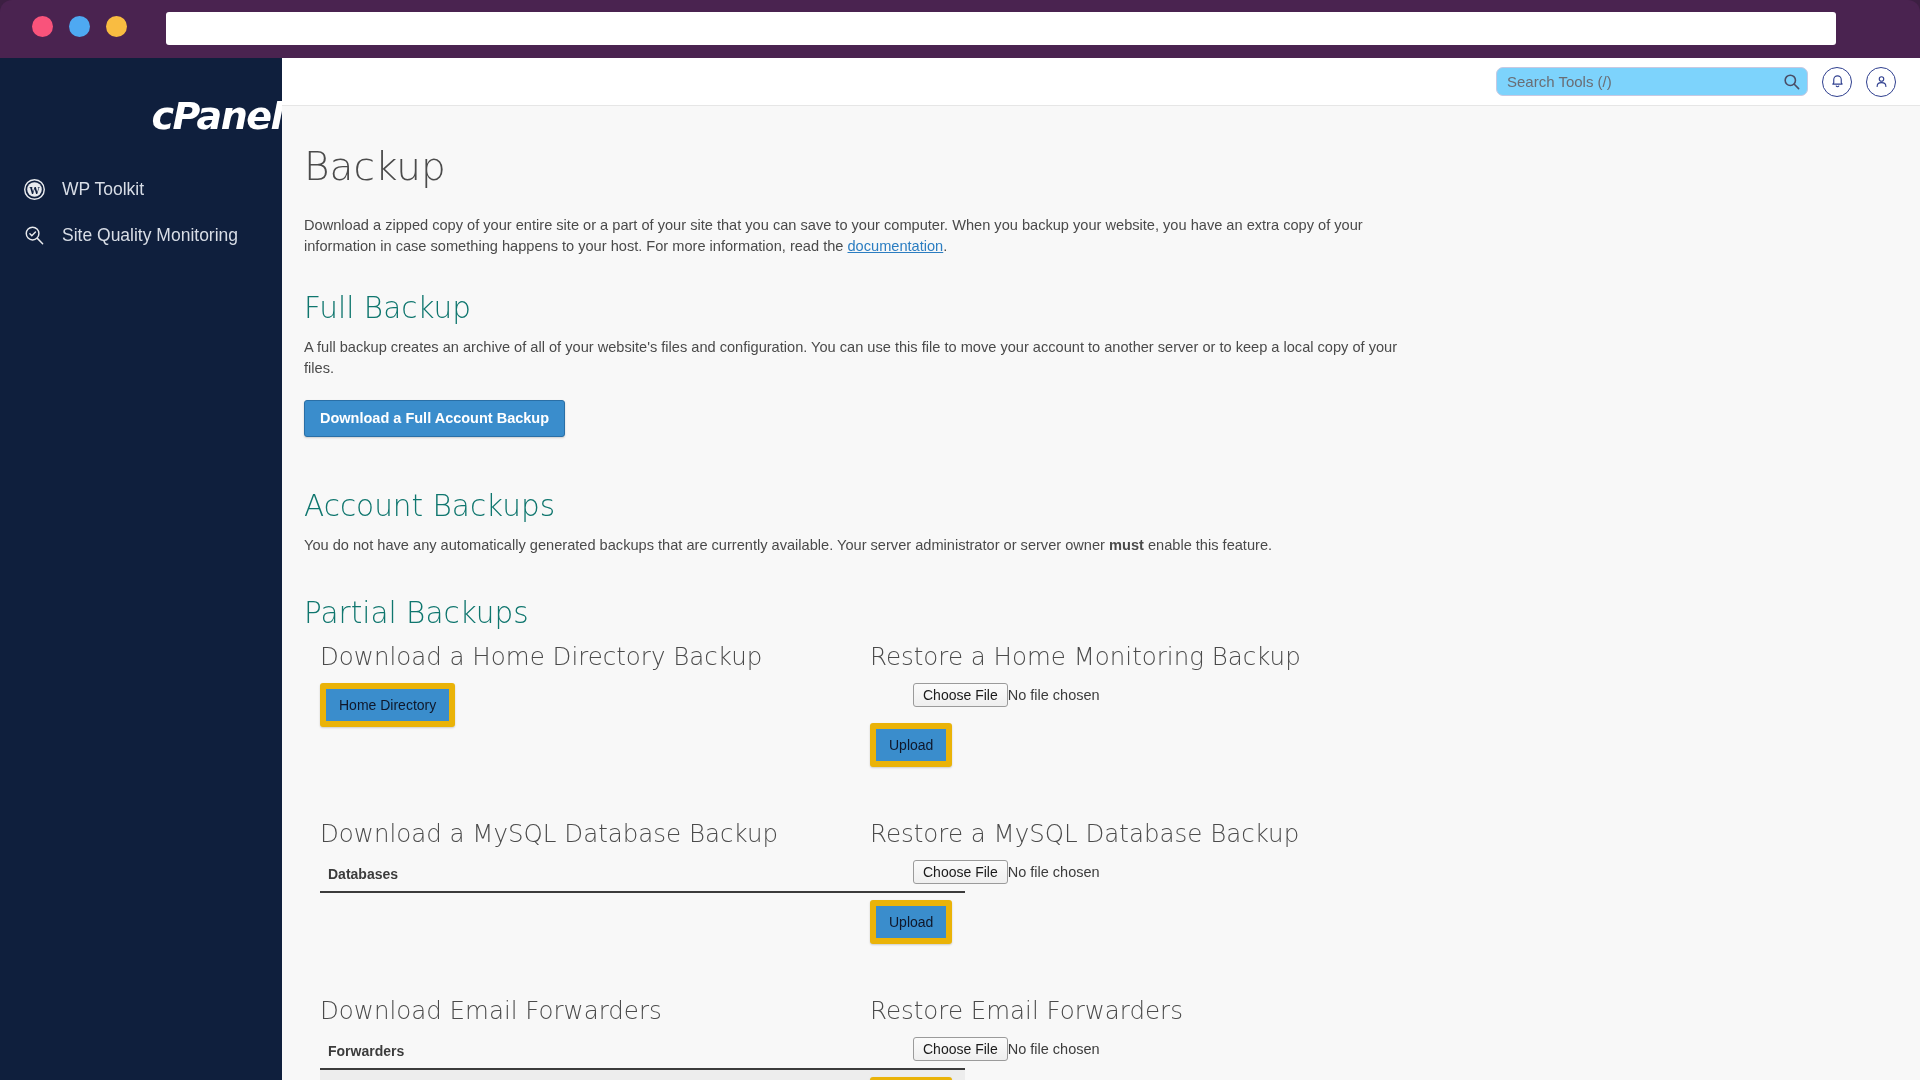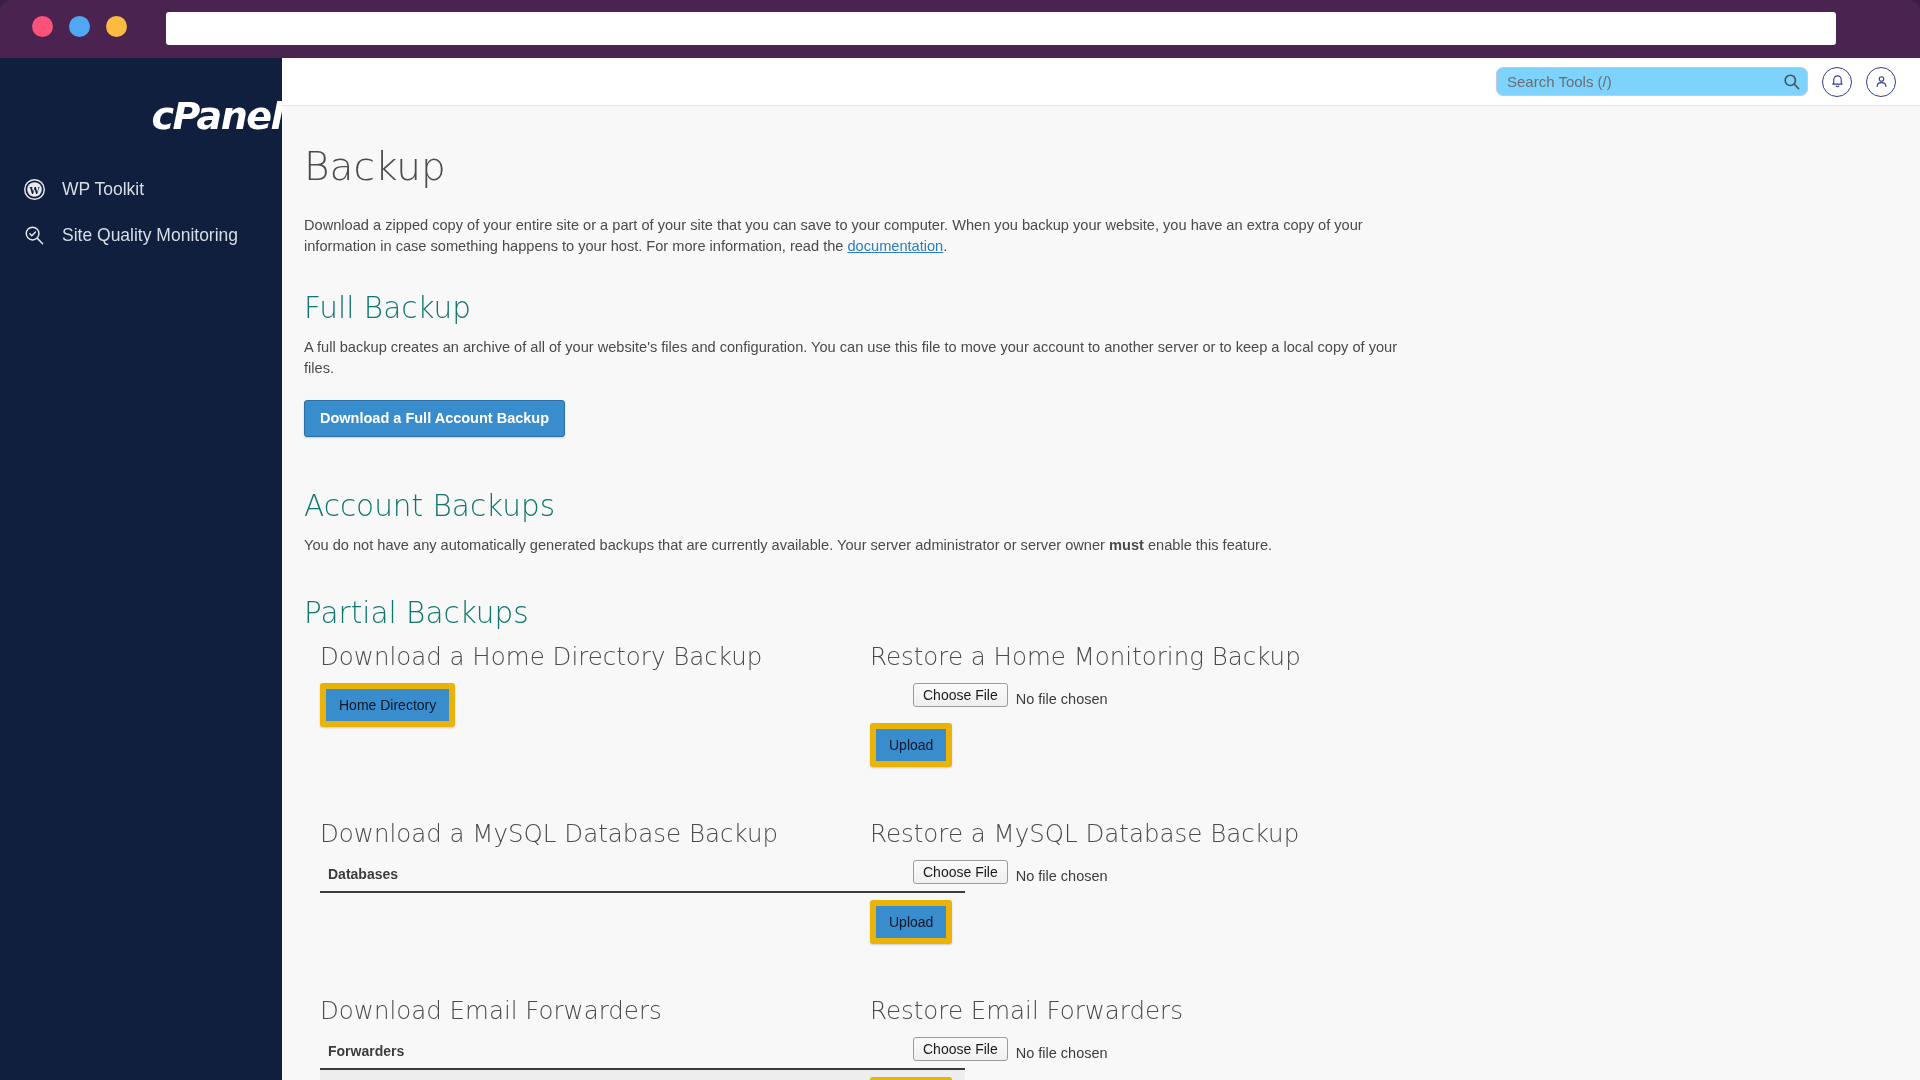--- a/index.html
+++ b/index.html
@@ -232,21 +232,21 @@
   table.data-table td {
     font-size: 14.5px;
     padding: 10px 8px;
     color: #2b7dc1;
     background: #ededed;
   }
   table.data-table td a { color: #4a9bd8; text-decoration: none; }
   table.data-table tbody.empty td { background: transparent; height: 10px; padding: 0; }
 
   
-  .file-row { display: flex; align-items: flex-end; gap: 8px; margin-bottom: 16px; padding-left: 43px; }
+  .file-row { display: flex; align-items: center; gap: 0; margin-bottom: 16px; padding-left: 43px; }
   .file-btn {
     border: 1px solid #9b9b9b;
     background: linear-gradient(#fbfbfb, #efefef);
     border-radius: 3px;
     font-size: 14px;
     color: #1a1a1a;
     padding: 3px 9px;
     cursor: pointer;
     font-family: "Liberation Sans", sans-serif;
   }

